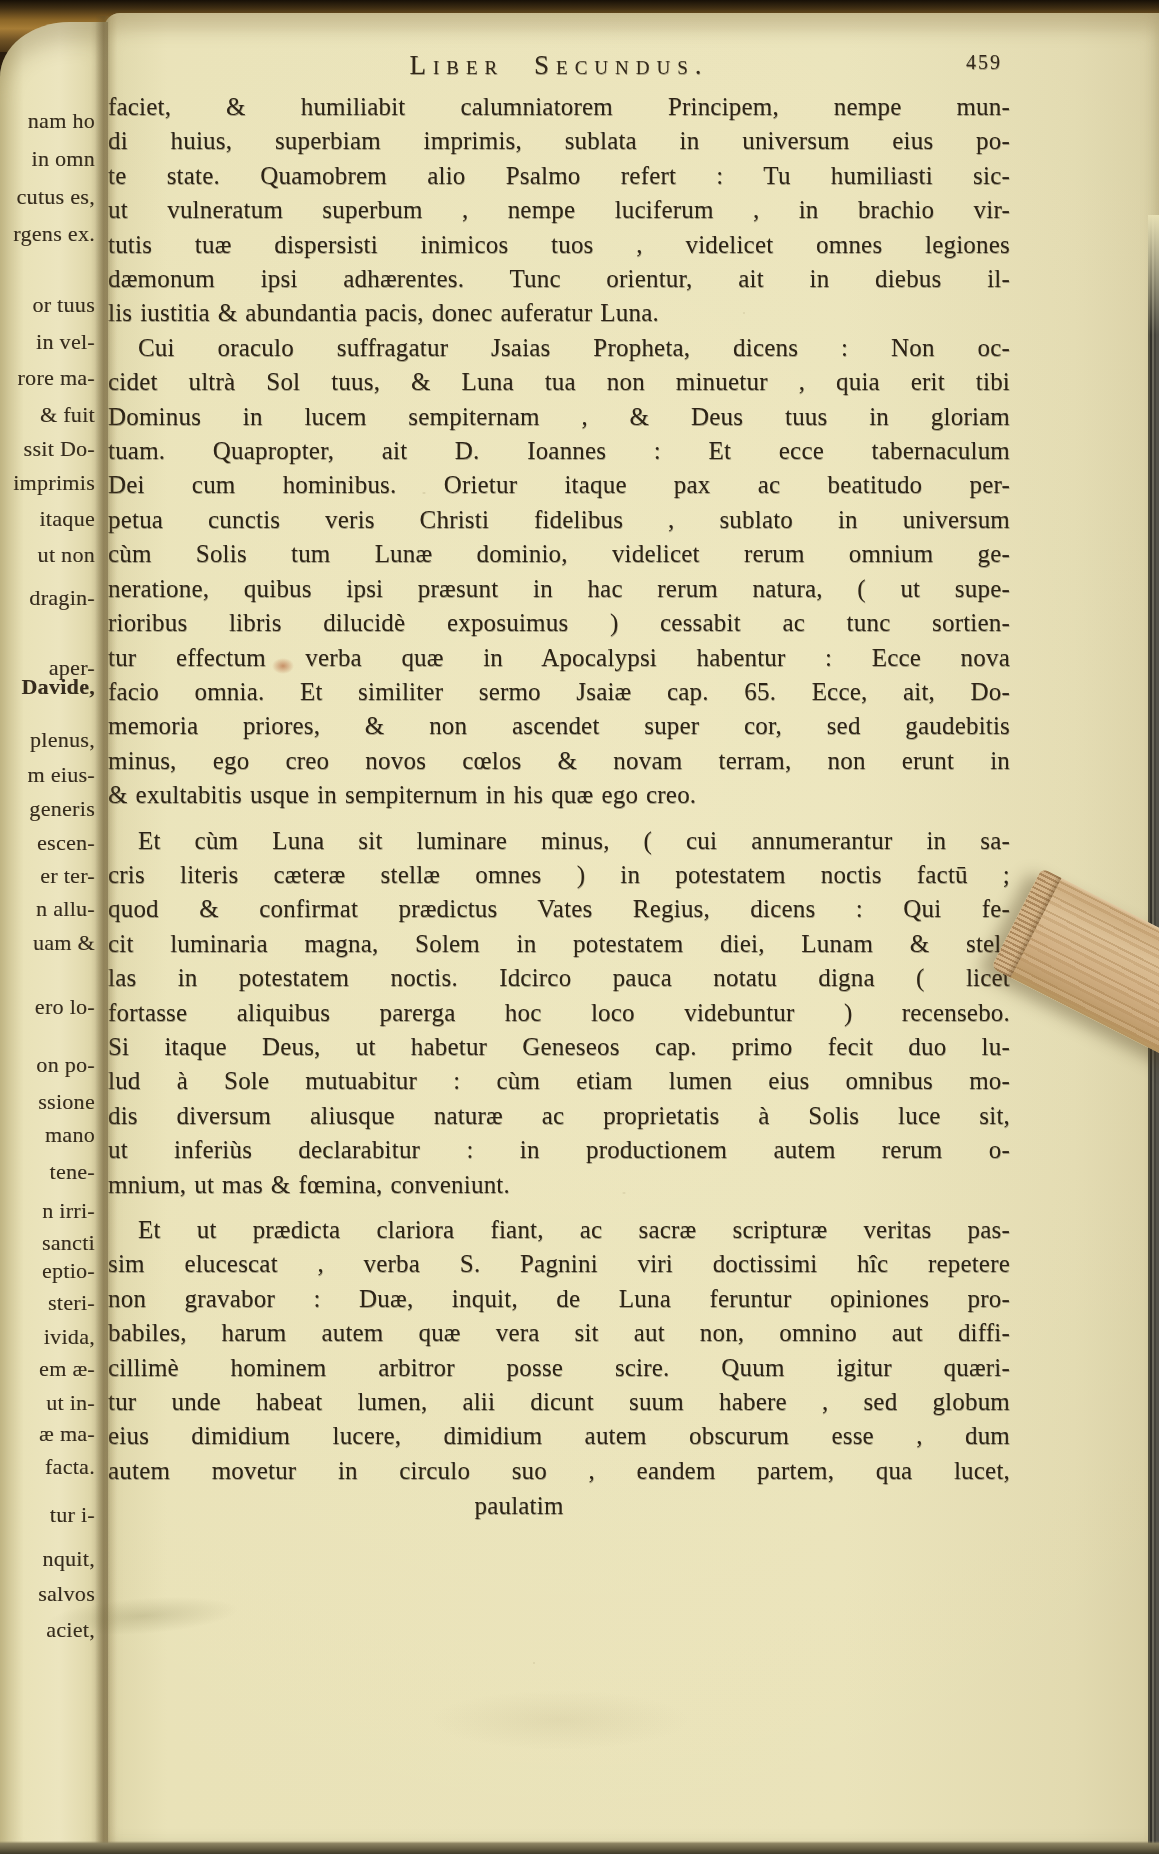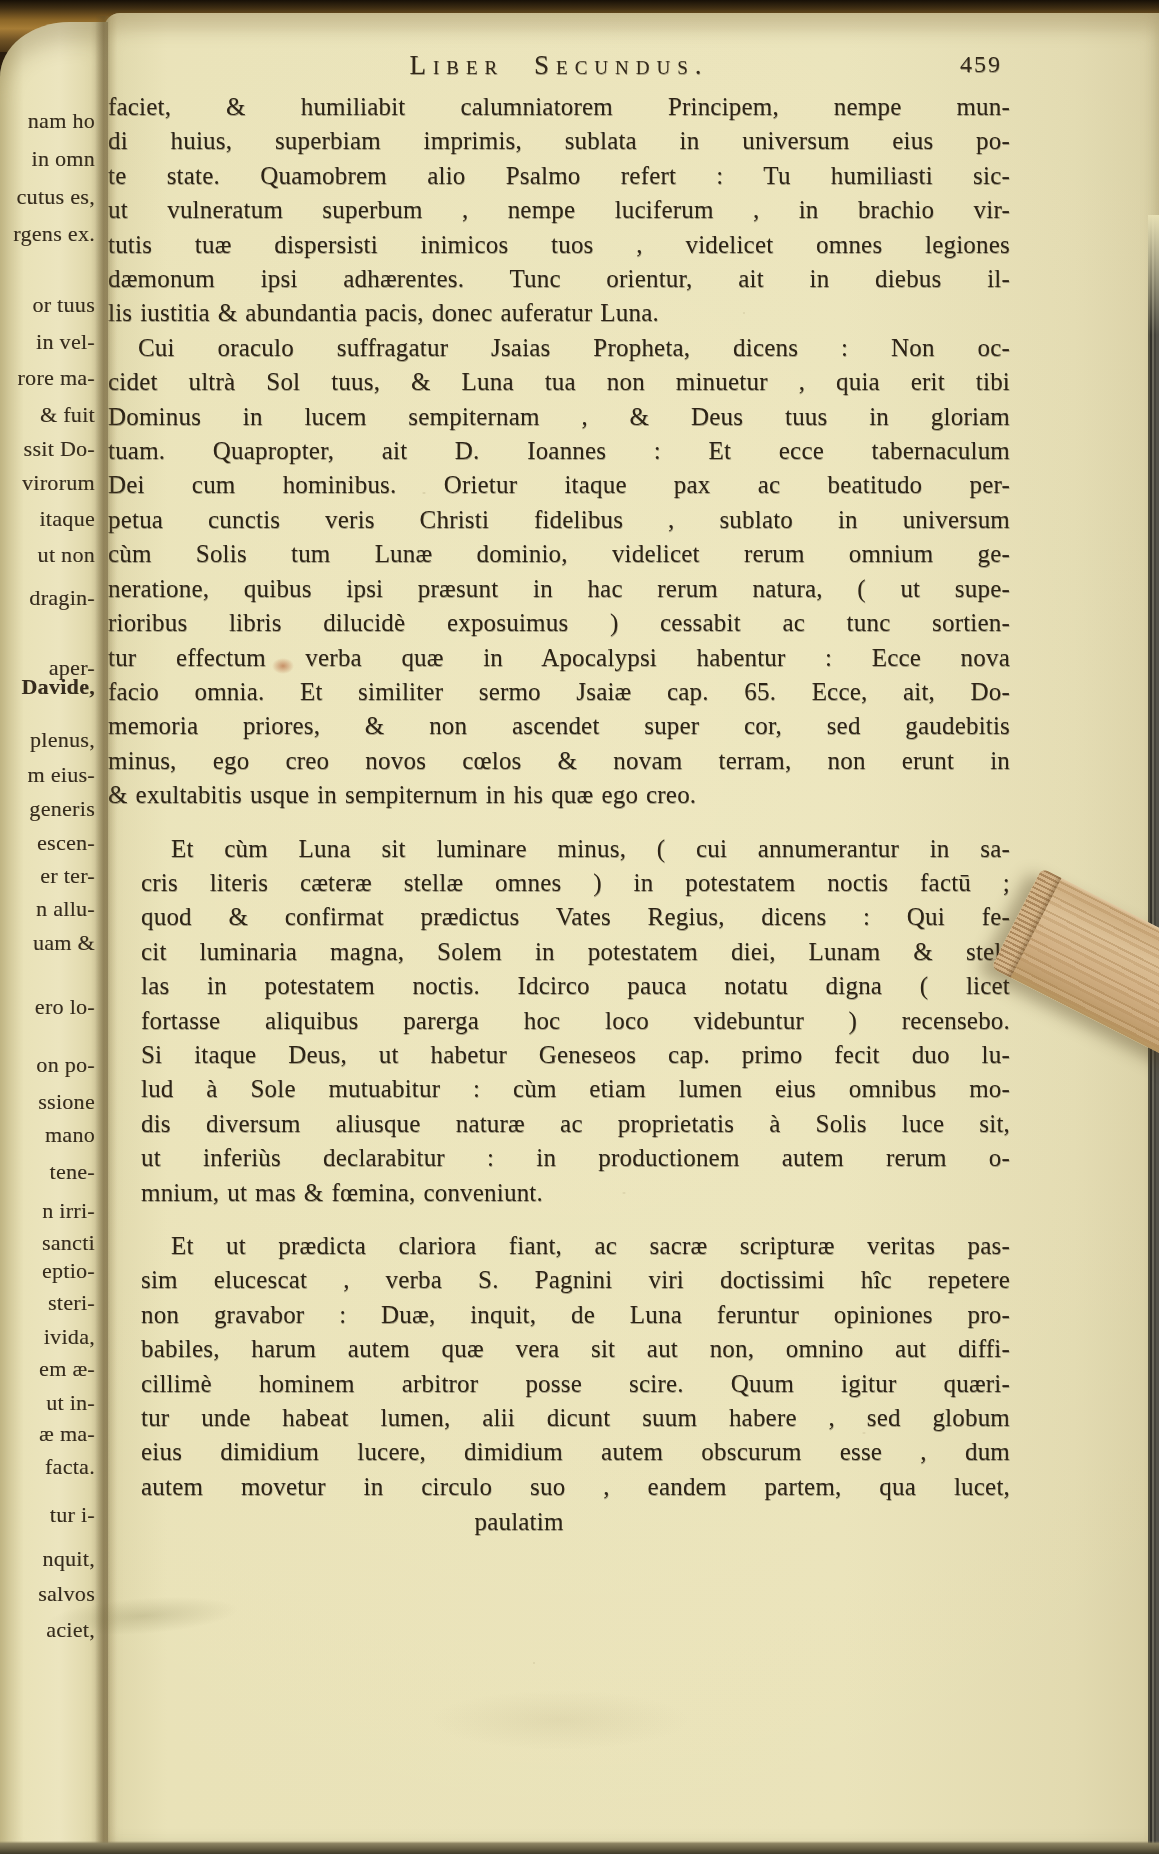--- a/index.html
+++ b/index.html
@@ -43,29 +43,29 @@
       radial-gradient(3px 2px at 520px 1180px,rgba(120,100,60,.4),transparent 70%),
       radial-gradient(2px 3px at 210px 900px,rgba(120,100,60,.4),transparent 70%),
       radial-gradient(3px 2px at 760px 1420px,rgba(120,100,60,.4),transparent 70%),
       radial-gradient(2px 2px at 430px 1650px,rgba(120,100,60,.45),transparent 70%);}
 
   
   .header{position:absolute;left:108px;top:50px;width:902px;height:36px;z-index:2;}
   .running-title{display:block;text-align:center;color:#32281a;font-size:27px;
     font-variant:small-caps;letter-spacing:7px;word-spacing:16px;
     text-shadow:.5px .5px 0 rgba(50,40,26,.4);}
-  .page-number{position:absolute;right:8px;top:1px;color:#32281a;font-size:24px;
+  .page-number{position:absolute;right:8px;top:1px;color:#32281a;font-size:20px;
     letter-spacing:2px;text-shadow:.5px .5px 0 rgba(50,40,26,.4);}
 
   
   .text-block{position:absolute;left:108px;top:90px;width:902px;z-index:2;color:#2d2417;
     font-size:25px;letter-spacing:.2px;word-spacing:1.5px;
     text-shadow:.45px .55px 0 rgba(45,36,23,.38);}
   .para{margin:0;}
-  .para.gap{margin-top:19px;padding-left:33px;}
+  .para.gap{margin-top:11px;}
   .line{line-height:34.4px;text-align:left;white-space:normal;}
   .line.j{text-align:justify;text-align-last:justify;}
   .line.ind{padding-left:30px;}
   .catchword{margin-top:1px;padding-right:80px;text-align:center;line-height:34.4px;}
 
   
   .stain-rust{position:absolute;left:272px;top:658px;width:22px;height:16px;z-index:2;
     background:radial-gradient(closest-side,rgba(168,74,32,.55),rgba(168,74,32,0));}
   .stain-smudge{position:absolute;left:48px;top:1598px;width:190px;height:36px;z-index:2;
     background:radial-gradient(closest-side,rgba(110,105,60,.22),rgba(110,105,60,0));
@@ -108,21 +108,21 @@
     <div>
         <div class="mnote" style="top: 86px;">nam ho</div>
         <div class="mnote" style="top: 124px;">in omn</div>
         <div class="mnote" style="top: 162px;">cutus es,</div>
         <div class="mnote" style="top: 199px;">rgens ex.</div>
         <div class="mnote" style="top: 270px;">or tuus</div>
         <div class="mnote" style="top: 307px;">in vel-</div>
         <div class="mnote" style="top: 343px;">rore ma-</div>
         <div class="mnote" style="top: 380px;">&amp; fuit</div>
         <div class="mnote" style="top: 414px;">ssit Do-</div>
-        <div class="mnote" style="top: 448px;">virorum</div>
+        <div class="mnote" style="top: 448px;">imprimis</div>
         <div class="mnote" style="top: 484px;">itaque</div>
         <div class="mnote" style="top: 520px;">ut non</div>
         <div class="mnote" style="top: 563px;">dragin-</div>
         <div class="mnote" style="top: 633px;">aper-</div>
         <div class="mnote" style="top: 652px; font-weight: bold;">Davide,</div>
         <div class="mnote" style="top: 705px;">plenus,</div>
         <div class="mnote" style="top: 740px;">m eius-</div>
         <div class="mnote" style="top: 774px;">generis</div>
         <div class="mnote" style="top: 808px;">escen-</div>
         <div class="mnote" style="top: 841px;">er ter-</div>

